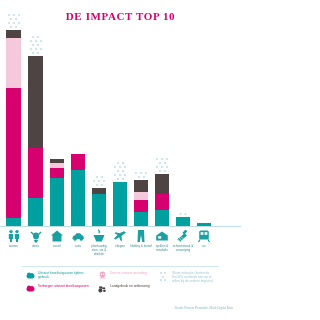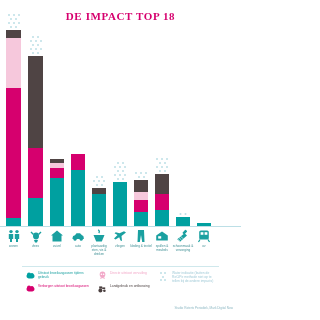--- a/index.html
+++ b/index.html
@@ -98,21 +98,21 @@
   .wdot{width:2px;height:2px;border-radius:50%;background:#bcdfe6;}
   #source{
     position:absolute;right:8px;top:40px;
     font-size:3.1px;line-height:4px;color:#8fb9c4;
     text-align:right;
   }
 </style>
 </head>
 <body>
 
-<div id="title">DE IMPACT TOP 18</div>
+<div id="title">DE IMPACT TOP 10</div>
 
 <div id="plot">
     <div class="bar-slot" style="left: 6px; width: 15px;">
       <div class="bar">
         <div class="seg" style="height: 8px; background: rgb(79, 68, 68);"></div>
         <div class="seg" style="height: 50px; background: rgb(246, 200, 220);"></div>
         <div class="seg" style="height: 130px; background: rgb(214, 0, 110);"></div>
         <div class="seg" style="height: 8px; background: rgb(0, 160, 160);"></div>
         <div class="dots">
           <div class="dotrow">

